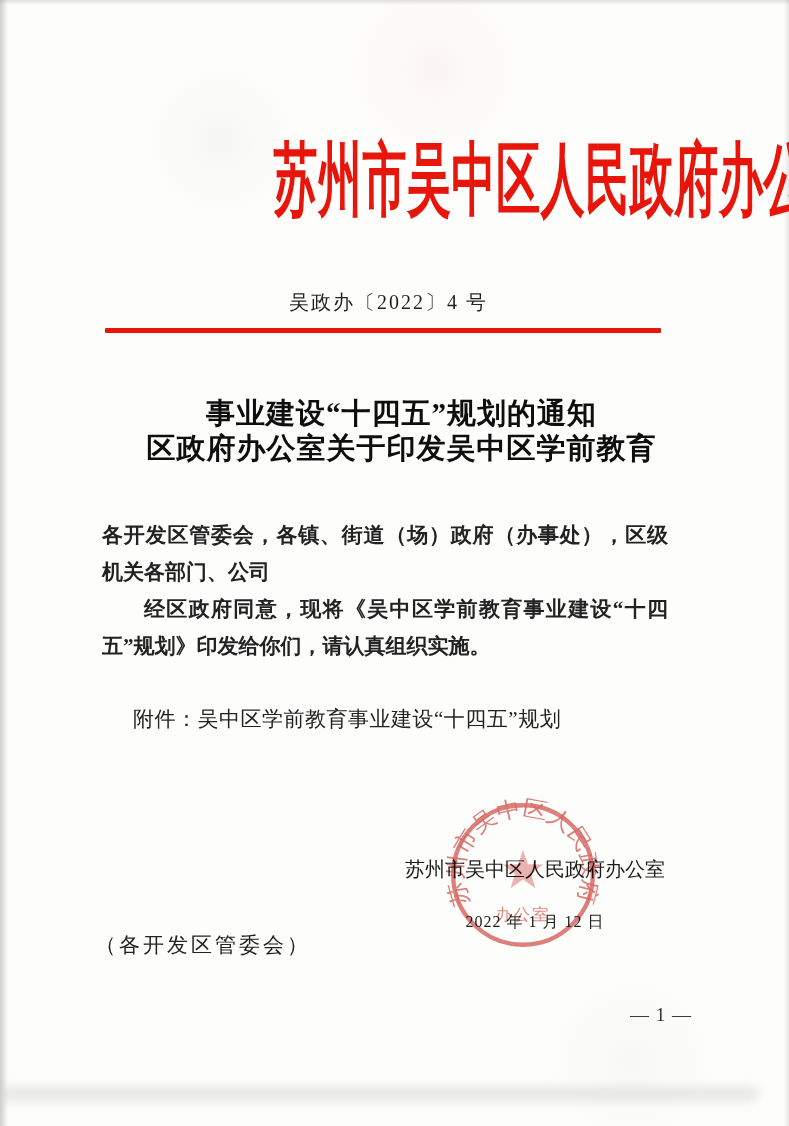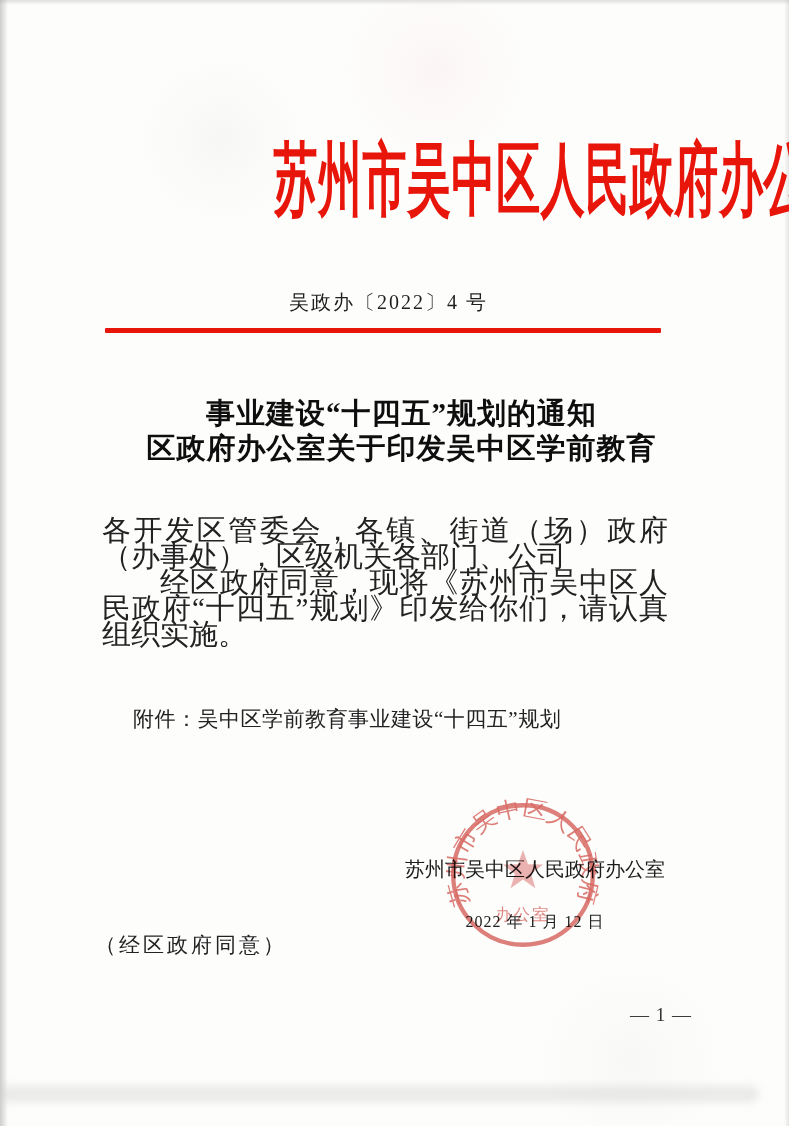--- a/index.html
+++ b/index.html
@@ -53,22 +53,22 @@
   }
   .title {
     position: absolute; top: 396px; left: 14px; right: 0;
     margin: 0; text-align: center;
     font-size: 29px; font-weight: 700; line-height: 35px;
     color: #0e0e0e; letter-spacing: 1px;
   }
   .title span { display: block; }
   .body-text {
     position: absolute; left: 102px; top: 517px; width: 566px;
-    font-size: 29px; line-height: 26px;
-    text-align: justify; color: #222;
+    font-size: 21px; line-height: 37px;
+    text-align: justify; color: #222; font-weight: bold;
   }
   .body-text p { margin: 0; }
   .body-text p.indent { text-indent: 2em; }
   .attachment {
     position: absolute; left: 133px; top: 705px;
     font-size: 21px; color: #222; letter-spacing: 0.5px; font-family: Liberation Serif, serif;
   }
   .sig-block {
     position: absolute; left: 404px; top: 856px; width: 262px;
     text-align: center;
@@ -110,21 +110,21 @@
 
   <div class="red-rule"></div>
 
   <h1 class="title">
     <span>事业建设“十四五”规划的通知</span>
     <span>区政府办公室关于印发吴中区学前教育</span>
   </h1>
 
   <div class="body-text">
     <p>各开发区管委会，各镇、街道（场）政府（办事处），区级机关各部门、公司</p>
-    <p class="indent">经区政府同意，现将《苏州市吴中区人民政府“十四五”规划》印发给你们，请认真组织实施。</p>
+    <p class="indent">经区政府同意，现将《吴中区学前教育事业建设“十四五”规划》印发给你们，请认真组织实施。</p>
   </div>
 
   <div class="attachment">附件：吴中区学前教育事业建设“十四五”规划</div>
 
   <div class="sig-block">
     <div class="sig-org">苏州市吴中区人民政府办公室</div>
     <div class="sig-date">2022 年 1 月 12 日</div>
   </div>
 
   <svg class="seal" viewBox="0 0 160 160" xmlns="http://www.w3.org/2000/svg">
@@ -132,17 +132,17 @@
     <defs>
       <path id="sealArc" d="M 26,111 A 62,62 0 1 1 134,111" fill="none"></path>
     </defs>
     <text font-size="23" fill="#d4544d" opacity="0.85">
       <textPath href="#sealArc" startOffset="2" textLength="252" lengthAdjust="spacingAndGlyphs">苏州市吴中区人民政府</textPath>
     </text>
     <polygon points="80,54 85.2,68.9 100.9,69.2 88.4,78.7 92.9,93.8 80,84.8 67.1,93.8 71.6,78.7 59.1,69.2 74.8,68.9" fill="#d4544d" opacity="0.5"></polygon>
     <text x="80" y="127" text-anchor="middle" font-size="17" letter-spacing="2" fill="#d4544d" opacity="0.8">办公室</text>
   </svg>
 
-  <div class="public-note">（经区政府同意）</div>
+  <div class="public-note">（各开发区管委会）</div>
 
   <div class="page-no">— 1 —</div>
 
 </div>
 
 </body></html>

